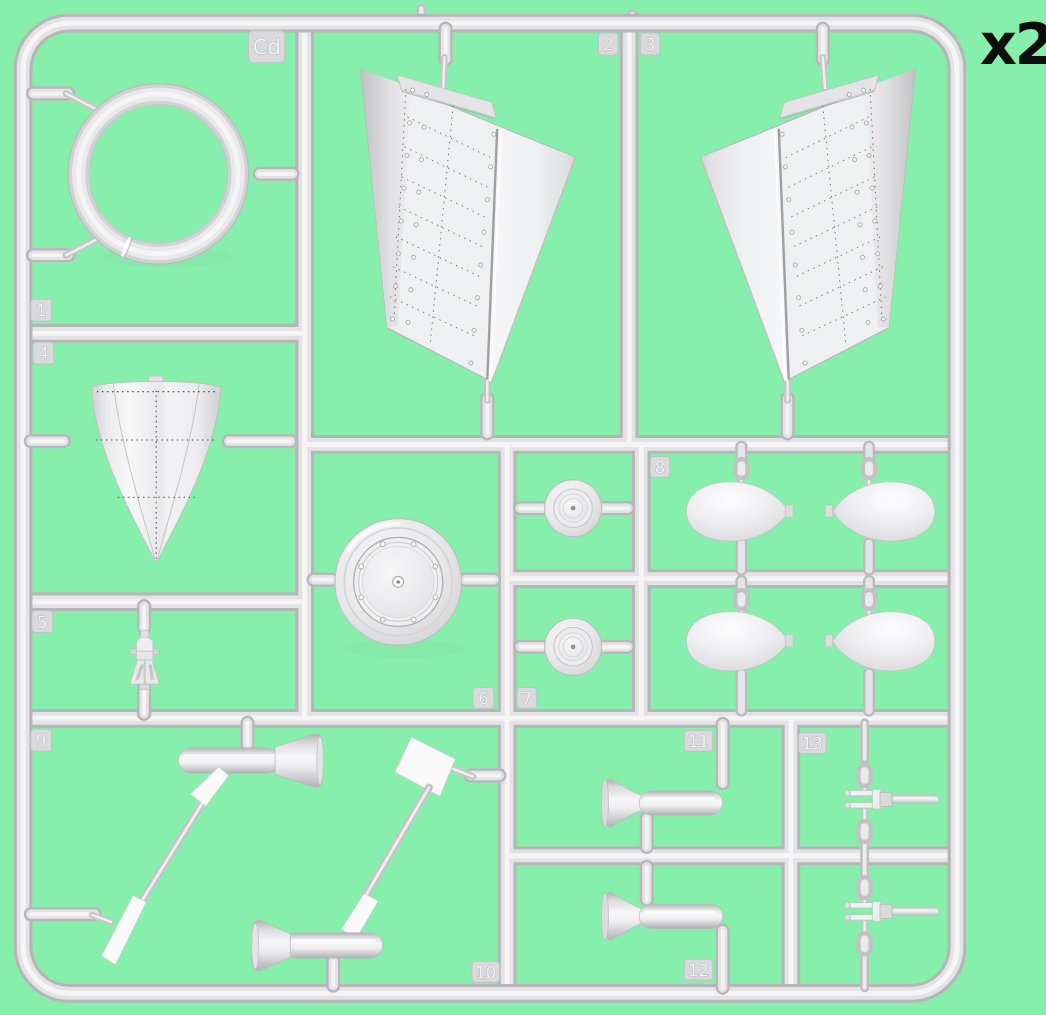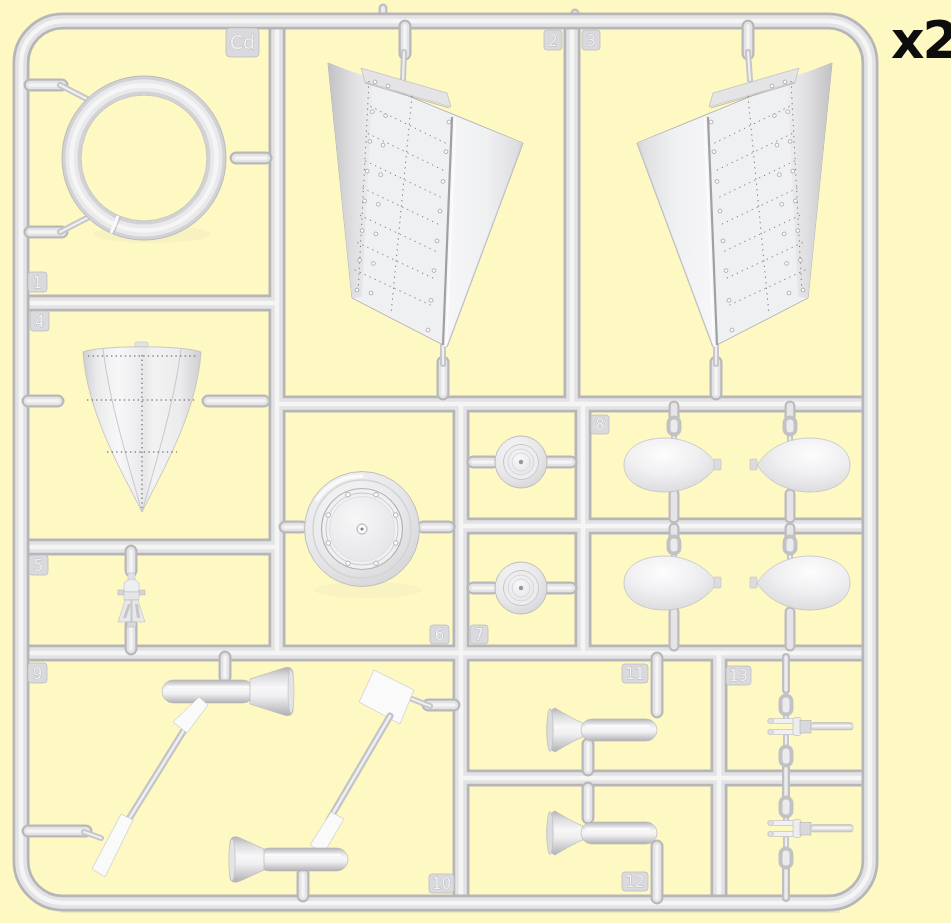--- a/index.html
+++ b/index.html
@@ -1,16 +1,16 @@
 <!DOCTYPE html>
 <html><head>
 <meta charset="utf-8">
 <style>
   html,body{margin:0;padding:0;background:#ffffff;}
-  .stage{position:relative;width:951px;height:923px;background:#fef9c3;overflow:hidden;
+  .stage{position:relative;width:951px;height:923px;background:#86efac;overflow:hidden;
          font-family:"DejaVu Sans",sans-serif;}
   svg{display:block}
   
   .rb{fill:none;stroke:#b6b6b9;stroke-width:17;}
   .rm{fill:none;stroke:#e3e3e5;stroke-width:11.5;}
   .rc{fill:none;stroke:#f5f5f6;stroke-width:4.5;}
   
   .sb{fill:none;stroke:#b8b8bb;stroke-width:13;stroke-linecap:round;}
   .sm{fill:none;stroke:#e3e3e5;stroke-width:8.5;stroke-linecap:round;}
   .sc{fill:none;stroke:#f4f4f5;stroke-width:3.5;stroke-linecap:round;}

